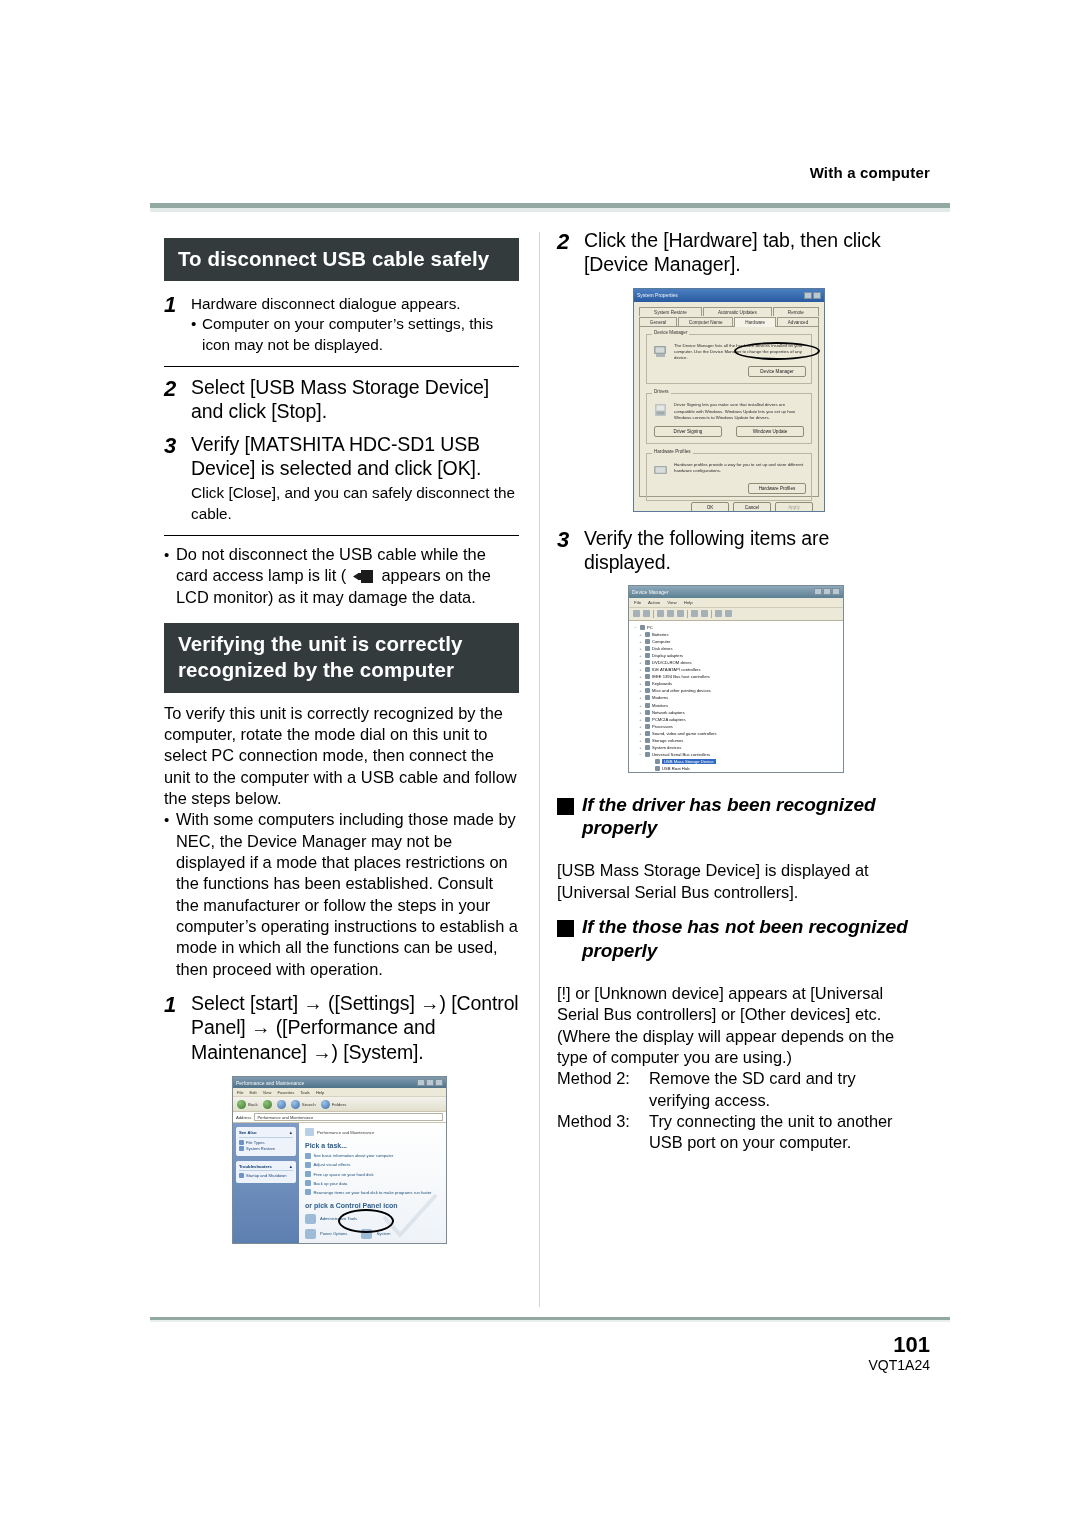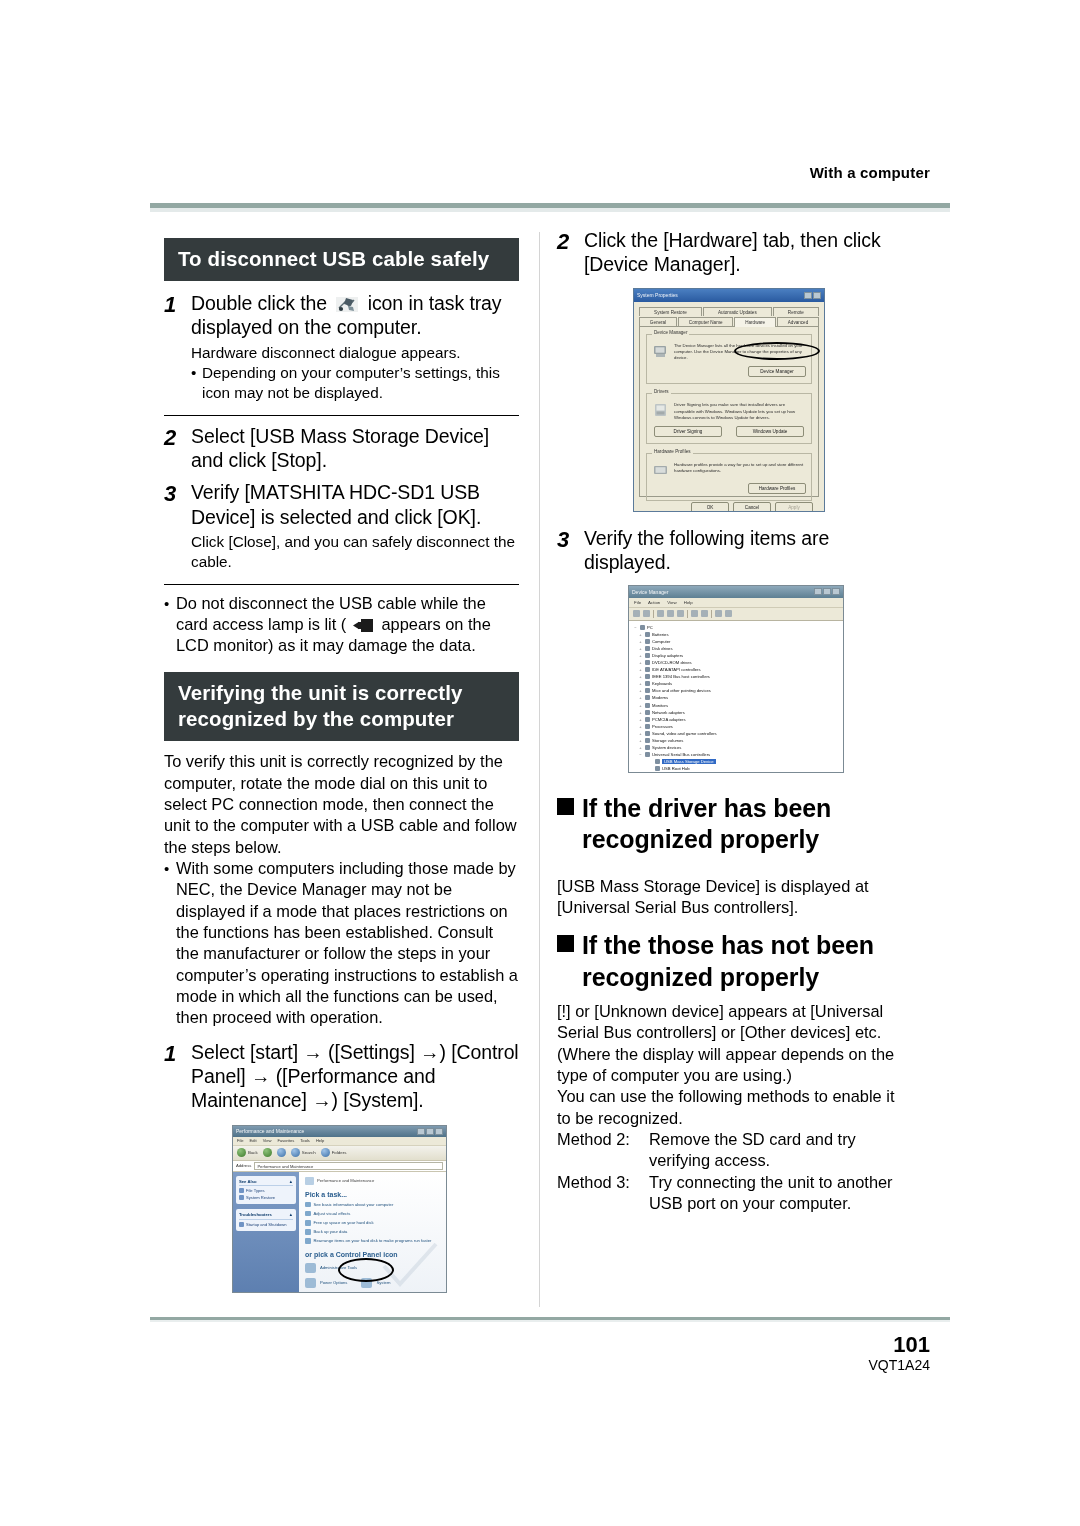--- a/index.html
+++ b/index.html
@@ -82,21 +82,21 @@
     border:0; border-top:1.6px solid #000; margin:11px 0 8px 0;
   }
 
   
   .sq-head { display:flex; margin-top:12px; }
   .sq-head .sq {
     width:17px; height:17px; background:#000;
     flex:0 0 17px; margin-top:5px; margin-right:8px;
   }
   .sq-head .t {
-    font-size:25px; font-weight:bold; line-height:1.26; letter-spacing:-0.1px;
+    font-size:19px; font-weight:bold; line-height:1.26; letter-spacing:-0.1px;font-style:italic;
   }
 
   
   .methods { font-size:16.4px; line-height:1.30; }
   .methods .m { display:flex; }
   .methods .m .lbl { flex:0 0 92px; }
   .methods .m .txt { flex:1 1 auto; }
 
   
   .ico-unplug {
@@ -308,38 +308,25 @@
   <div class="col-divider"></div>
   <div class="rule-bottom"></div>
 
   <div class="col col-left">
 
     <div class="sec-head">To disconnect USB cable safely</div>
 
     <div class="step">
       <div class="num">1</div>
       <div class="body">
-        <div class="head">
-          <span>Double click the</span>
-          <span class="ico-unplug">
-            <svg viewBox="0 0 24 20" width="24" height="20">
-              <rect x="1" y="3" width="22" height="15" fill="#eef0f0"></rect>
-              <path d="M4 14 L10 8 L14 12 L19 6" stroke="#5a6a72" stroke-width="1.4" fill="none"></path>
-              <path d="M11 4 l7 2 -2 6 -7 -2 z" fill="#4a5a64"></path>
-              <path d="M13 12 l5 1 1 4 -5 -1 z" fill="#7d8f98"></path>
-              <circle cx="6" cy="15" r="2.1" fill="#2d3a41"></circle>
-            </svg>
-          </span>
-          <span>icon in task tray displayed on the computer.</span>
-        </div>
         <div class="sub">
           <div>Hardware disconnect dialogue appears.</div>
           <div class="b">
             <span class="dot">•</span>
-            <span>Depending on your computer’s settings, this icon may not be displayed.</span>
+            <span>Computer on your computer’s settings, this icon may not be displayed.</span>
           </div>
         </div>
       </div>
     </div>
 
     <hr class="hr-thin">
 
     <div class="step" style="margin-top:0;">
       <div class="num">2</div>
       <div class="body">
@@ -750,22 +737,21 @@
     <div class="sq-head">
       <span class="sq"></span>
       <span class="t">If the driver has been recognized properly</span>
     </div>
     <div class="para" style="margin-top:20px;">[USB Mass Storage Device] is displayed at [Universal Serial Bus controllers].</div>
 
     <div class="sq-head">
       <span class="sq"></span>
       <span class="t">If the those has not been recognized properly</span>
     </div>
-    <div class="para" style="margin-top:8px;">[!] or [Unknown device] appears at [Universal Serial Bus controllers] or [Other devices] etc. (Where the display will appear depends on the type of computer you are using.)</div>
-    <div class="para">You can use the following methods to enable it to be recognized.</div>
+    <div class="para" style="margin-top:20px;">[!] or [Unknown device] appears at [Universal Serial Bus controllers] or [Other devices] etc. (Where the display will appear depends on the type of computer you are using.)</div>
 
     <div class="methods">
       <div class="m">
         <span class="lbl">Method 2:</span>
         <span class="txt">Remove the SD card and try verifying access.</span>
       </div>
       <div class="m">
         <span class="lbl">Method 3:</span>
         <span class="txt">Try connecting the unit to another USB port on your computer.</span>
       </div>

